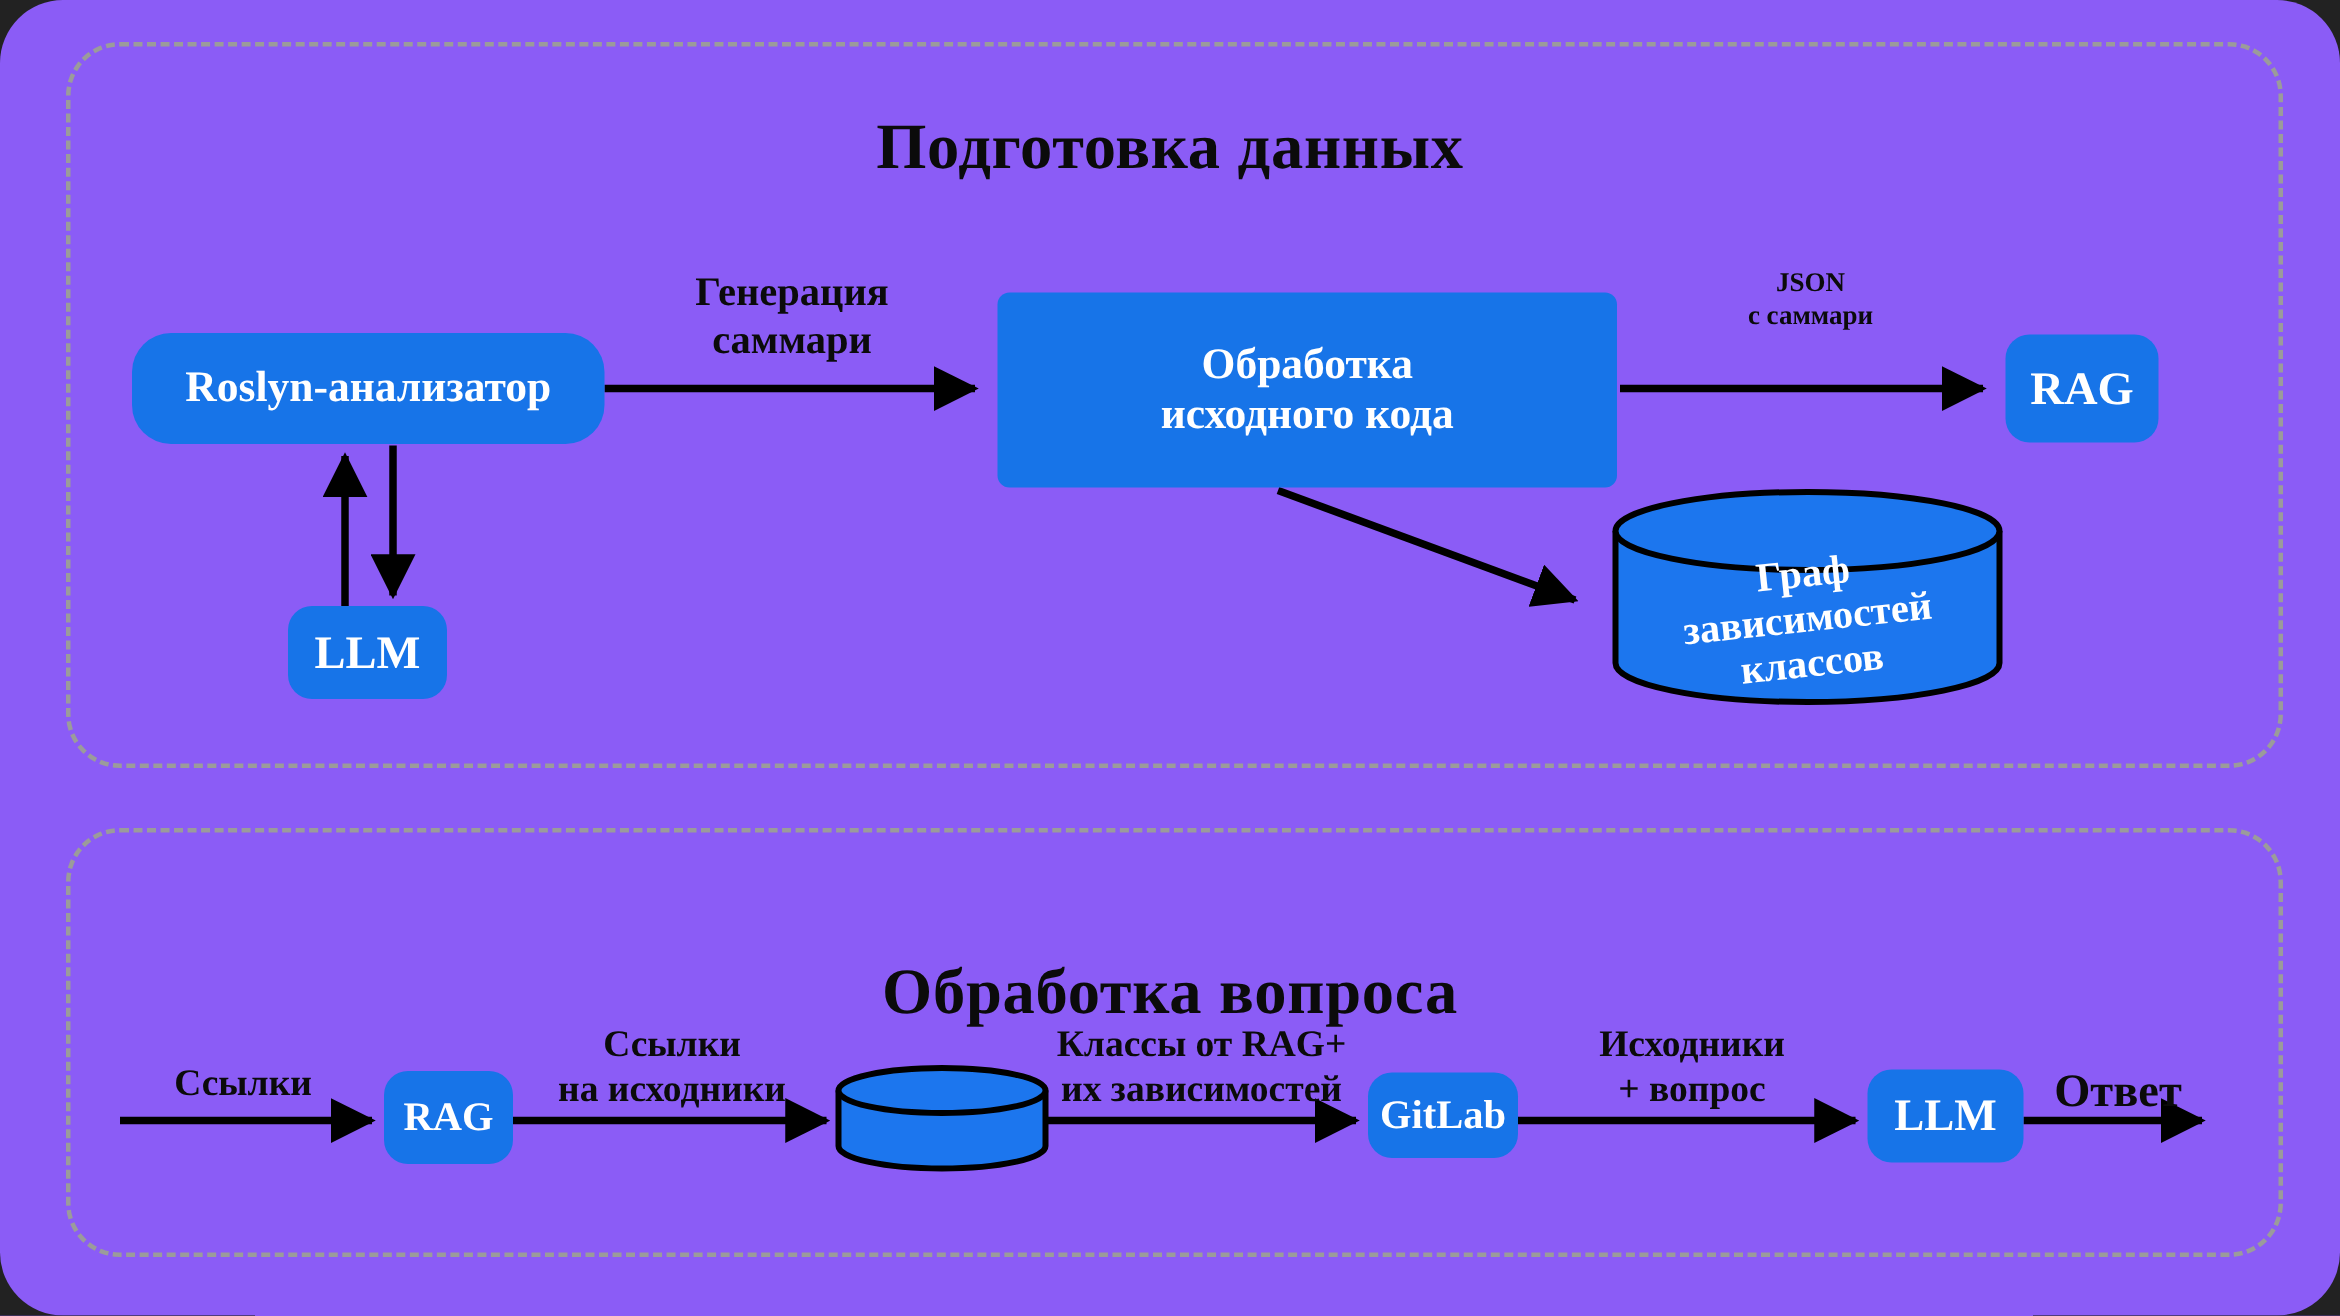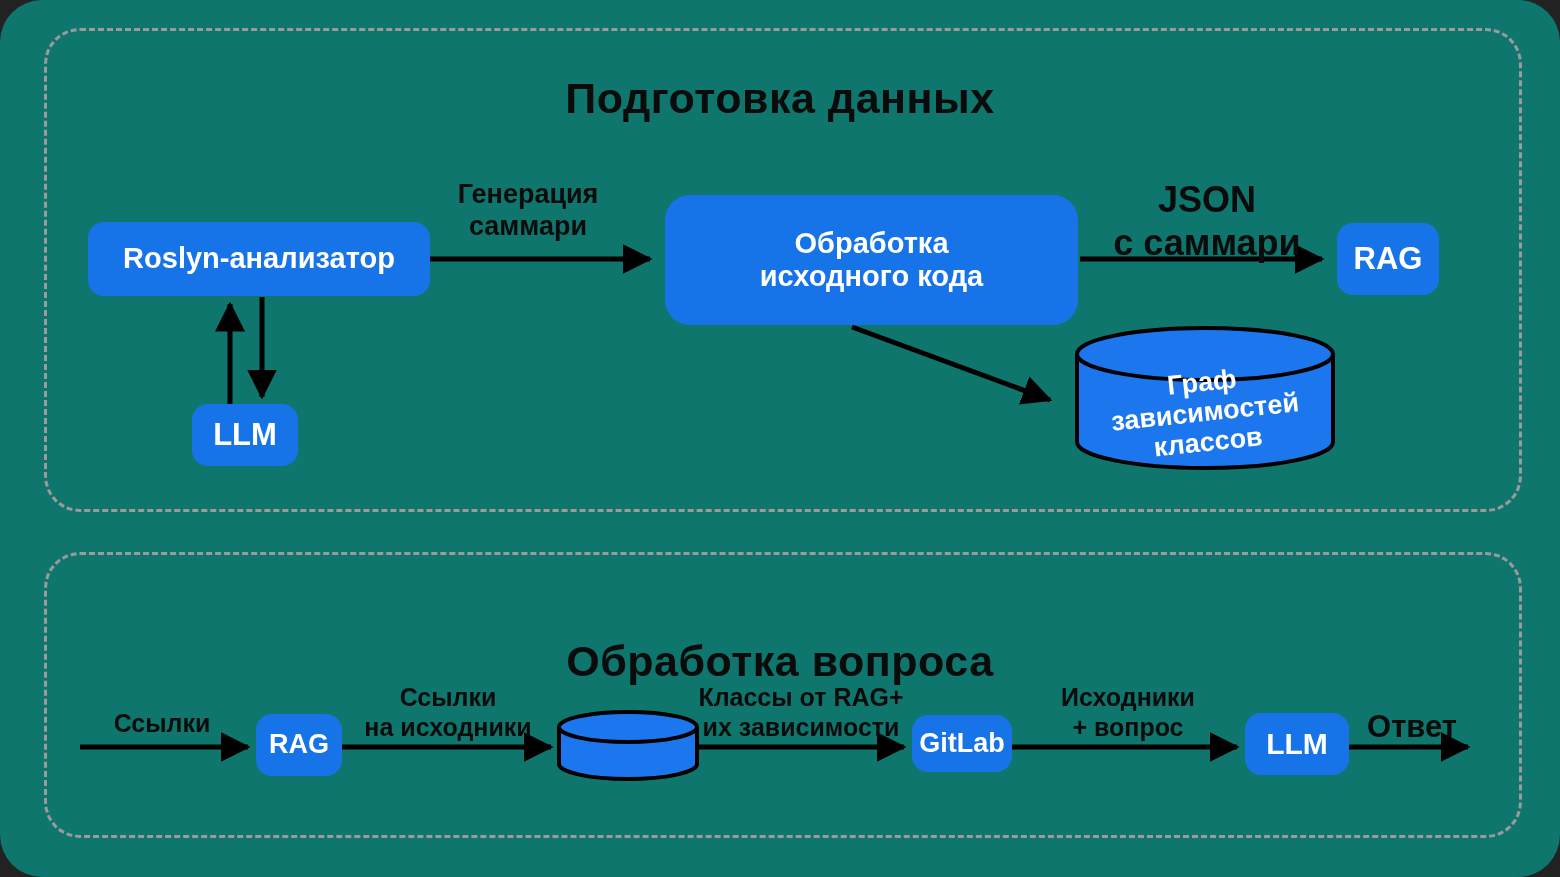--- a/index.html
+++ b/index.html
@@ -1,19 +1,19 @@
 <!DOCTYPE html>
 <html><head>
 <meta charset="utf-8">
 <style>
   html,body{margin:0;padding:0;background:#222;}
   .stage{
-    position:relative;width:1560px;height:877px;background:#0f766e;
+    position:relative;width:1560px;height:877px;background:#8b5cf6;
     border-radius:42px;overflow:hidden;
-    font-family:Liberation Sans, sans-serif;
+    font-family:Liberation Serif, serif;
   }
   .panel{
     position:absolute;border:3px dashed #9b9b9b;border-radius:36px;
     background:transparent;
   }
   .panel-title{
     position:absolute;text-align:center;font-size:43px;font-weight:700;
     color:#0b0b0b;letter-spacing:0.5px;
   }
   .node{
@@ -66,41 +66,41 @@
     <path d="M697,747 L904,747" stroke="#000" stroke-width="5" fill="none" marker-end="url(#ah)"></path>
     <path d="M1012,747 L1237,747" stroke="#000" stroke-width="5" fill="none" marker-end="url(#ah)"></path>
     <path d="M1349,747 L1468,747" stroke="#000" stroke-width="5" fill="none" marker-end="url(#ah)"></path>
 
     <g>
       <path d="M559,727 v37 a69,15 0 0 0 138,0 v-37" fill="#1C76EE" stroke="#000" stroke-width="4"></path>
       <ellipse cx="628" cy="727" rx="69" ry="15" fill="#1C76EE" stroke="#000" stroke-width="4"></ellipse>
     </g>
   </svg>
 
-  <div class="node" style="left:88px;top:222px;width:342px;height:74px;font-size:29px;">Roslyn-анализатор</div>
-  <div class="node" style="left:665px;top:195px;width:413px;height:130px;font-size:29px;border-radius:25px;">Обработка
+  <div class="node" style="left:88px;top:222px;width:315px;height:74px;font-size:29px;border-radius:26px;">Roslyn-анализатор</div>
+  <div class="node" style="left:665px;top:195px;width:413px;height:130px;font-size:29px;border-radius:8px;">Обработка
 исходного кода</div>
   <div class="node" style="left:1337px;top:223px;width:102px;height:72px;font-size:31px;">RAG</div>
   <div class="node" style="left:192px;top:404px;width:106px;height:62px;font-size:31px;">LLM</div>
 
   <div class="cyl-label" style="left:1075px;top:362px;width:260px;height:100px;font-size:27px;">Граф
 зависимостей
 классов</div>
 
   <div class="edge-label" style="left:388px;top:178px;width:280px;font-size:27px;">Генерация
 саммари</div>
-  <div class="edge-label" style="left:1067px;top:178px;width:280px;font-size:36px;">JSON
+  <div class="edge-label" style="left:1067px;top:178px;width:280px;font-size:18px;">JSON
 с саммари</div>
 
   <div class="node" style="left:256px;top:714px;width:86px;height:62px;font-size:27px;">RAG</div>
   <div class="node" style="left:912px;top:715px;width:100px;height:57px;font-size:27px;">GitLab</div>
   <div class="node" style="left:1245px;top:713px;width:104px;height:62px;font-size:30px;">LLM</div>
 
   <div class="edge-label" style="left:82px;top:708px;width:160px;font-size:25px;">Ссылки</div>
   <div class="edge-label" style="left:328px;top:682px;width:240px;font-size:25px;">Ссылки
 на исходники</div>
   <div class="edge-label" style="left:661px;top:682px;width:280px;font-size:25px;">Классы от RAG+
-их зависимости</div>
+их зависимостей</div>
   <div class="edge-label" style="left:1008px;top:682px;width:240px;font-size:25px;">Исходники
 + вопрос</div>
   <div class="edge-label" style="left:1352px;top:708px;width:120px;font-size:31px;">Ответ</div>
 
 </div>
 
 </body></html>

